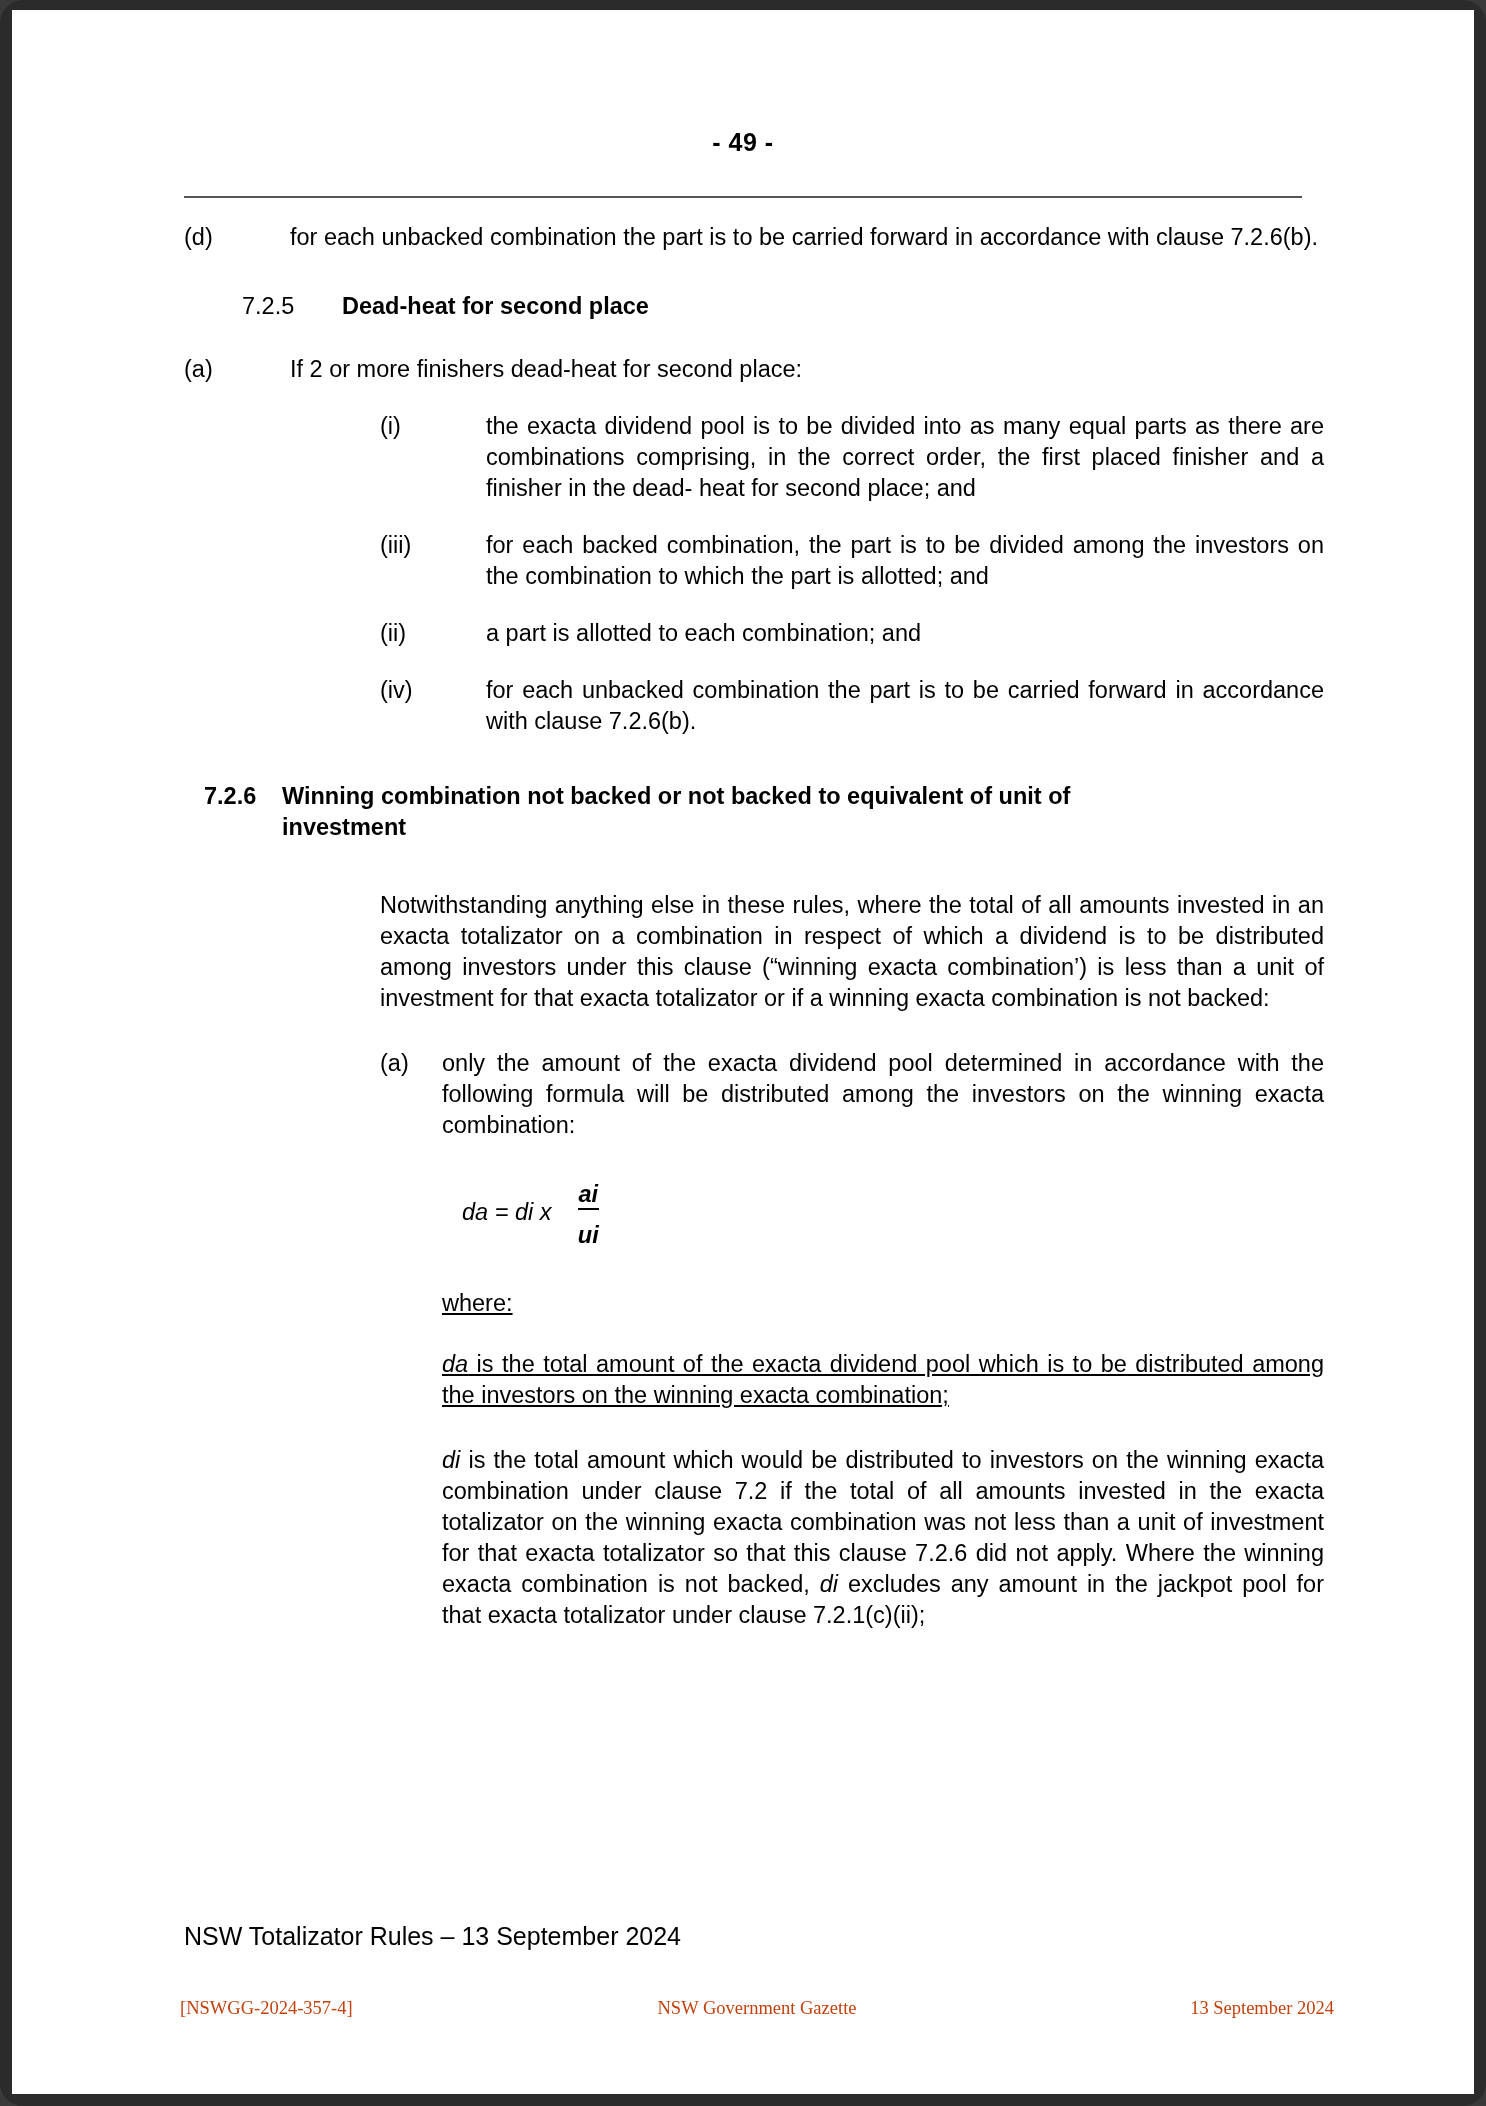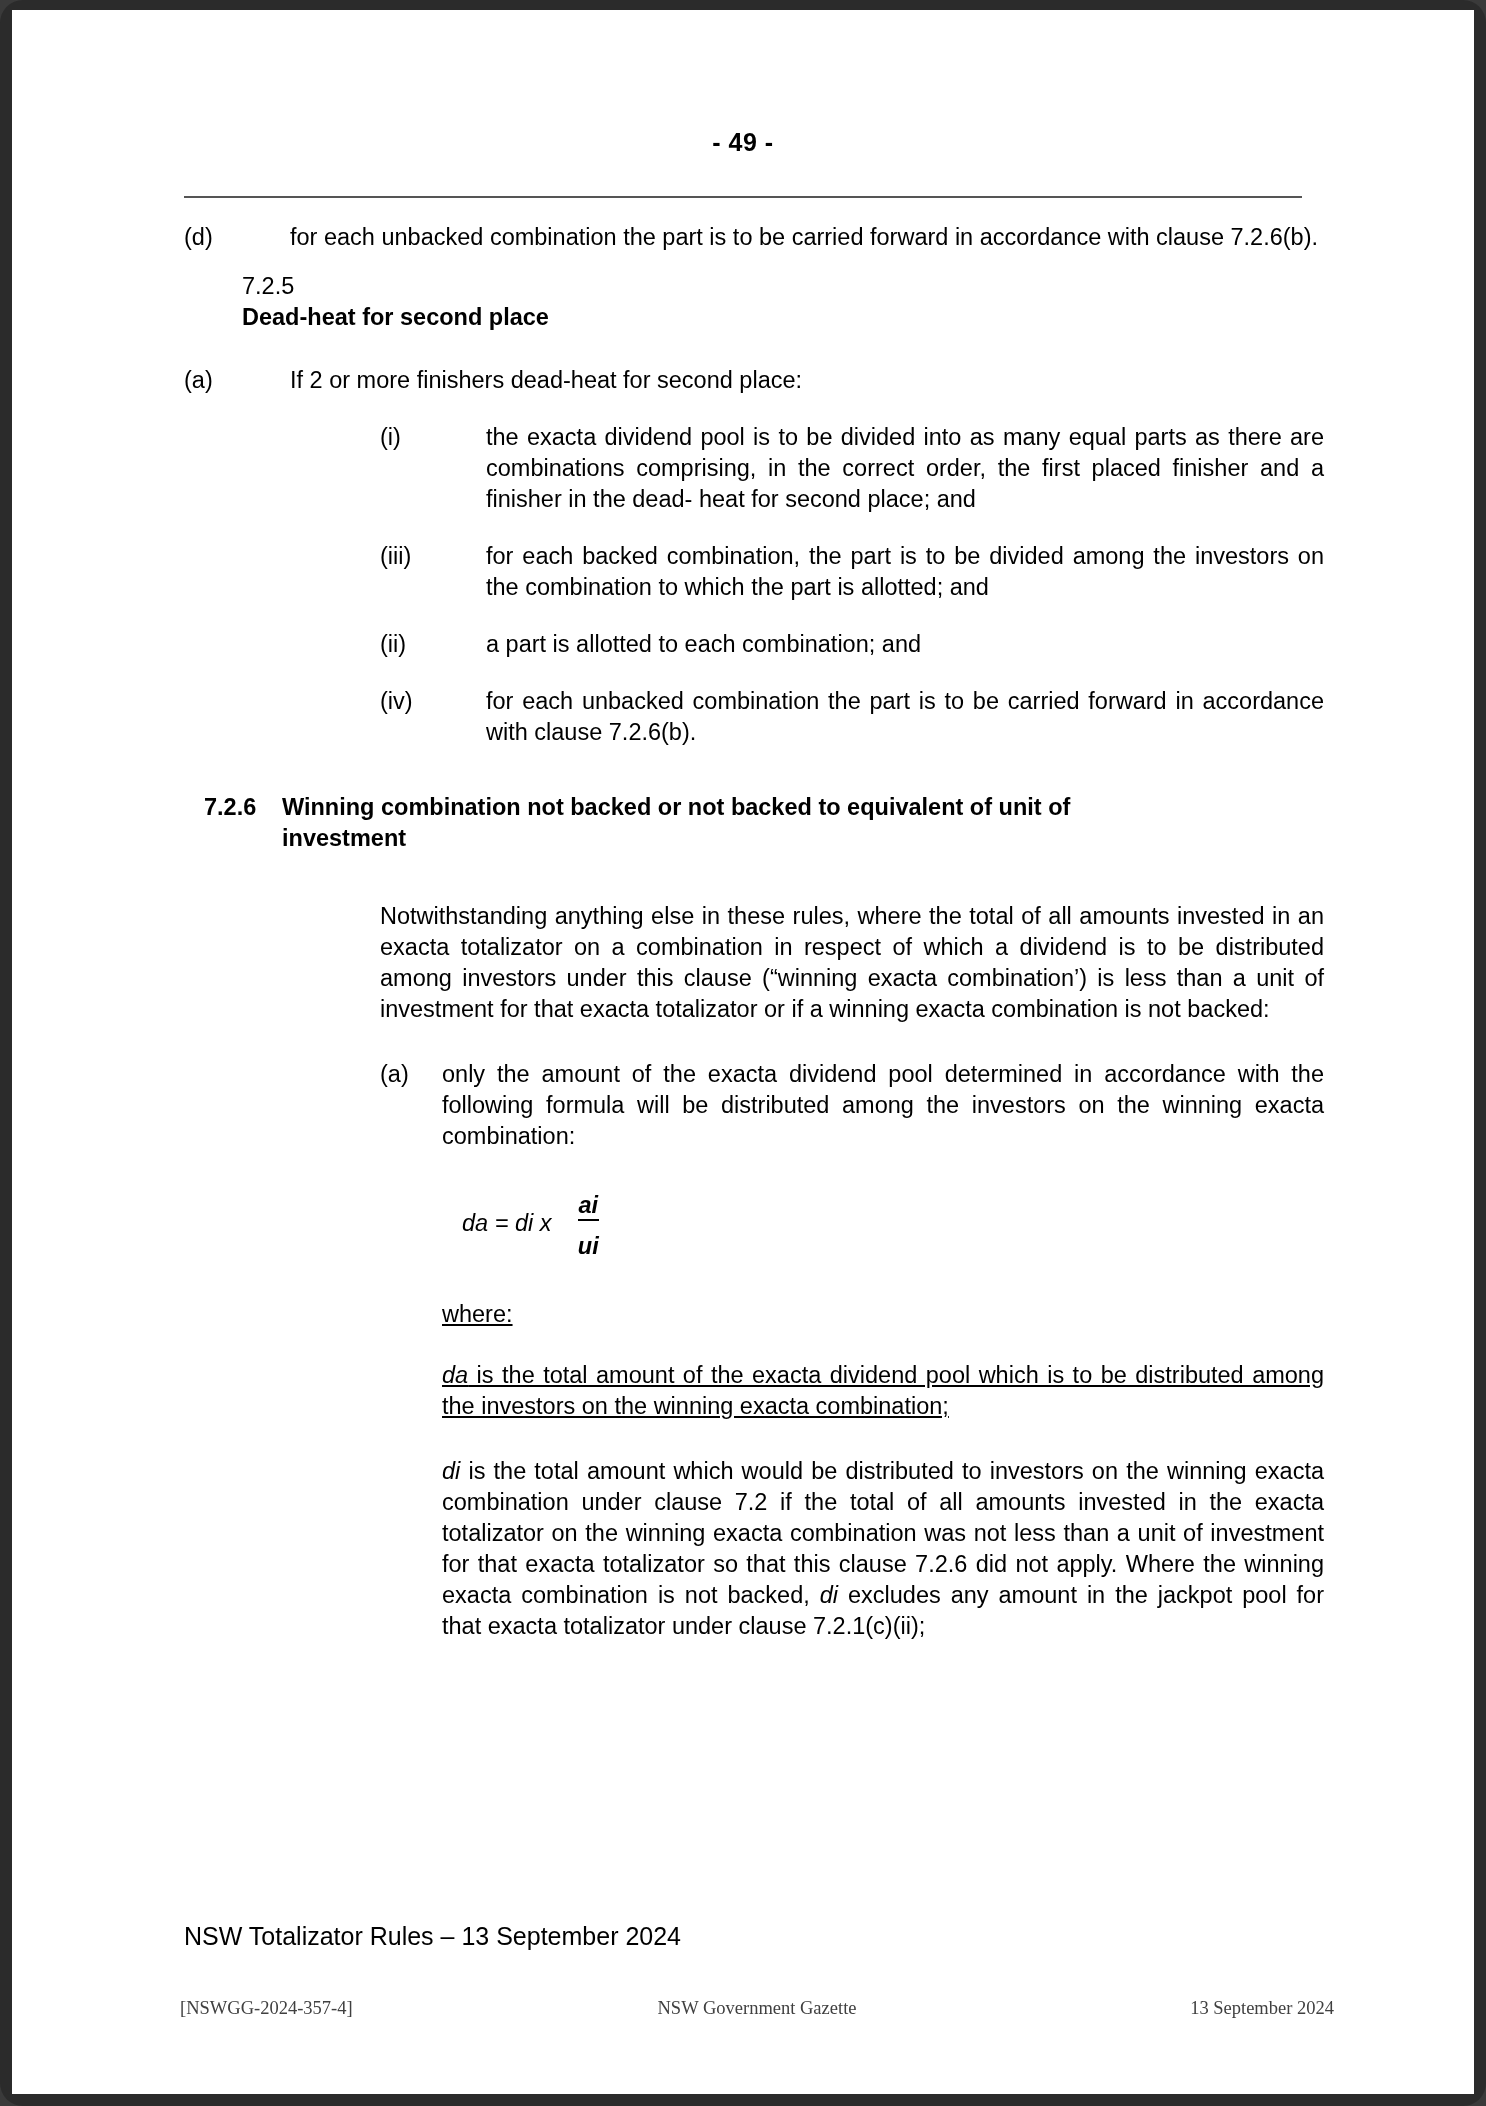--- a/index.html
+++ b/index.html
@@ -87,23 +87,22 @@
   .lvl1 { margin-top: 0; }
   .lvl1 .marker { width: 106px; padding-left: 0; }
 
   
   .lvl2 { margin-top: 26px; }
   .lvl2 .marker { width: 106px; margin-left: 196px; }
 
   
   .heading-725 {
     display: flex;
-    margin-top: 18px;
+    margin-top: 38px;
     margin-left: 58px;
-    flex-direction: column;
   }
   .heading-725 .num {
     width: 100px;
     font-weight: normal;
   }
   .heading-725 .title {
     font-weight: bold;
   }
 
   .heading-726 {
@@ -193,21 +192,21 @@
   .gazette-row {
     position: absolute;
     left: 168px;
     right: 140px;
     top: 1988px;
     display: flex;
     justify-content: space-between;
     align-items: baseline;
     font-family: "Liberation Serif", serif;
     font-size: 18.5px;
-    color: #404040;
+    color: #c2410c;
   }
   .gazette-row .center-cell {
     position: absolute;
     left: 0;
     right: 0;
     text-align: center;
   }
   .gazette-row .left-cell,
   .gazette-row .right-cell { position: relative; z-index: 2; }
 </style>

